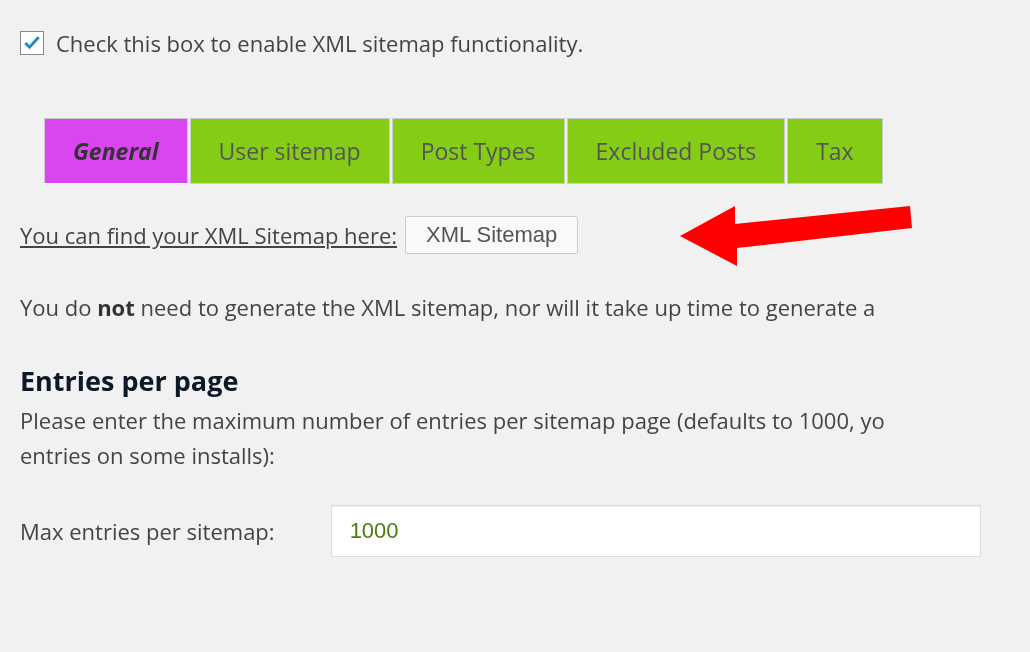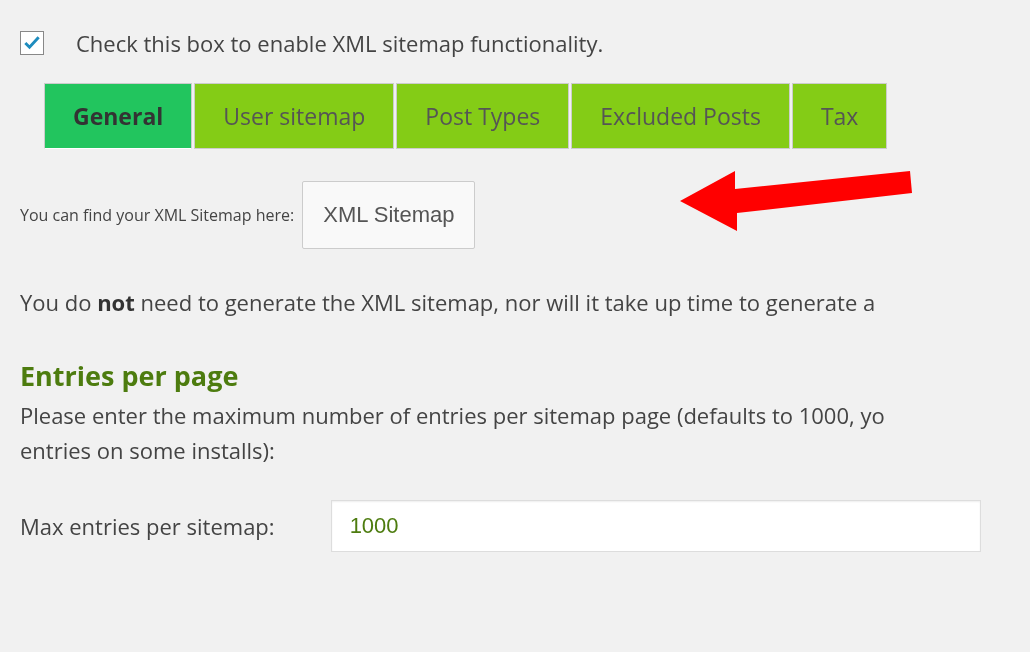--- a/index.html
+++ b/index.html
@@ -13,22 +13,22 @@
       color: #444;
       font-size: 22px;
       padding: 20px;
       width: 1030px;
       height: 652px;
       overflow: hidden;
     }
     .checkbox-row {
       display: flex;
       align-items: center;
-      gap: 32px;
-      margin-bottom: 25px;
+      gap: 12px;
+      margin-bottom: 60px;
       margin-top: 8px;
     }
     .checkbox {
       width: 24px;
       height: 24px;
       border: 1px solid #888;
       background: white;
       display: flex;
       align-items: center;
       justify-content: center;
@@ -50,40 +50,42 @@
     }
     .tab {
       padding: 16px 28px;
       background: #84cc16;
       border: 1px solid #ccc;
       color: #555;
       font-size: 23px;
       cursor: pointer;
     }
     .tab.active {
-      background: #22c55e;
+      background: #d946ef;
       color: #333;
       font-weight: bold;
       border-bottom: 1px solid #fff;
+      font-style: italic;
     }
     .content-row {
       display: flex;
       align-items: center;
       gap: 8px;
       margin-bottom: 38px;
       position: relative;
     }
     .content-text {
       color: #444;
-      font-size: 16px;
+      font-size: 22px;
+      text-decoration: underline;
     }
     .xml-button {
       background: #f9f9f9;
       border: 1px solid #ccc;
-      padding: 20px 20px;
+      padding: 5px 20px;
       font-size: 22px;
       color: #555;
       cursor: pointer;
       border-radius: 2px;
     }
     .arrow-container {
       position: absolute;
       left: 660px;
       top: -30px;
     }
@@ -96,21 +98,21 @@
       font-size: 22px;
       color: #444;
     }
     .description-row .bold {
       font-weight: bold;
       color: #333;
     }
     .section-heading {
       font-size: 27px;
       font-weight: bold;
-      color: #4d7c0f;
+      color: #0f172a;
       margin-bottom: 4px;
     }
     .section-description {
       font-size: 22px;
       color: #444;
       line-height: 1.6;
       margin-bottom: 32px;
     }
     .input-row {
       display: flex;

